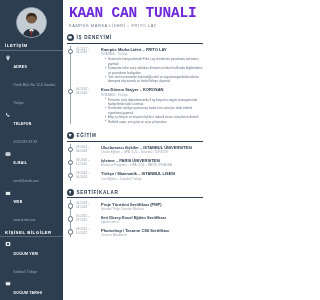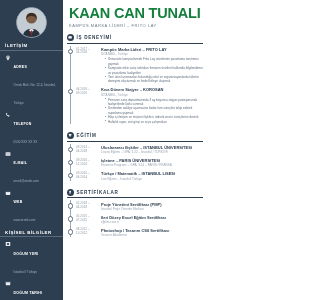--- a/index.html
+++ b/index.html
@@ -45,21 +45,21 @@
     font-size:3.1px; color:#9fb0c0; line-height:1.4;
     word-break:break-word; margin-top:.3px;
   }
 
   
   .main { flex:1 1 auto; padding:0 5px 0 4px; position:relative; }
 
   .title-block { padding:6px 0 0 2px; }
   .name {
     font-size:14.5px; font-weight:bold; letter-spacing:-.2px;
-    color:#15803d; line-height:1; white-space:nowrap;
+    color:#6d28d9; line-height:1; white-space:nowrap;font-family:Liberation Mono, monospace;
   }
   .subtitle {
     font-size:4px; letter-spacing:.55px; color:#6b7a89;
     margin-top:2.5px; text-transform:uppercase;
   }
 
   .sec-head {
     display:flex; align-items:center; gap:2.5px;
     margin:6px 0 0 0; padding-bottom:1.5px;
     border-bottom:.7px solid #2d3e50;

